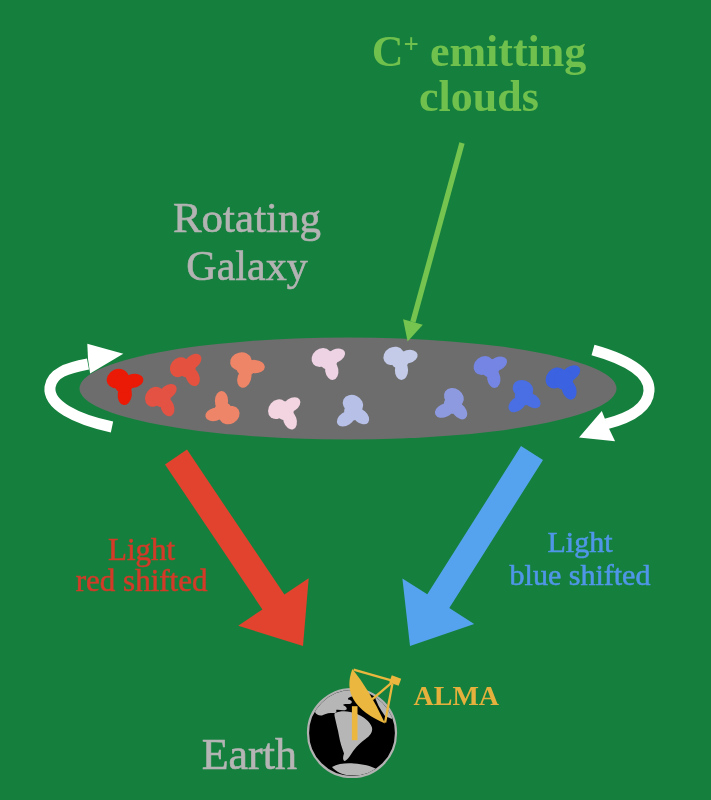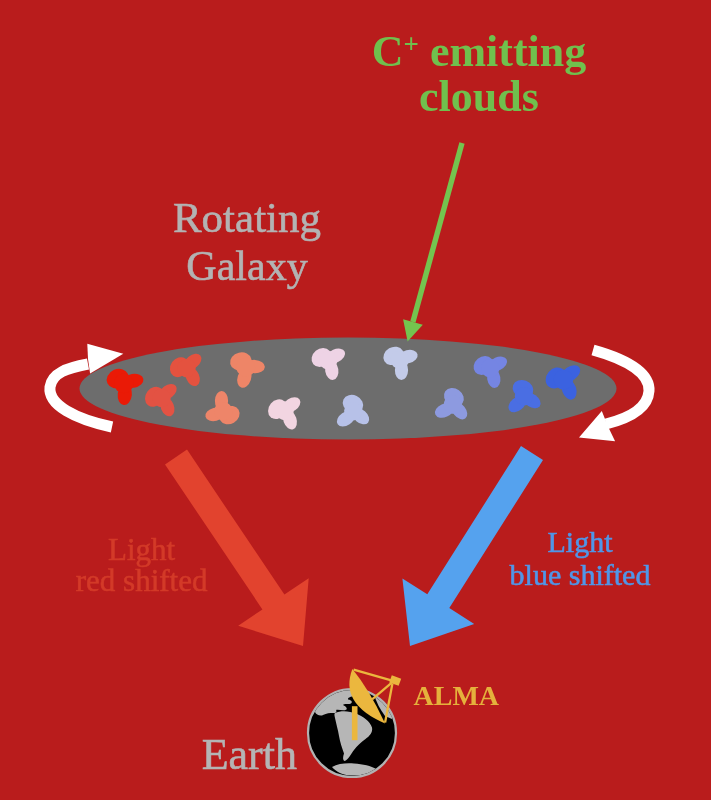--- a/index.html
+++ b/index.html
@@ -1,16 +1,16 @@
 <!DOCTYPE html>
 <html><head>
 <meta charset="utf-8">
 <style>
 html,body{margin:0;padding:0;background:#000;}
-#stage{position:relative;width:711px;height:800px;background:#b91c1c;overflow:hidden;}
+#stage{position:relative;width:711px;height:800px;background:#15803d;overflow:hidden;}
 svg{position:absolute;top:0;left:0;}
 text{font-family:"Liberation Serif",serif;}
 </style>
 </head>
 <body>
 <div id="stage">
 <svg width="711" height="800" viewBox="0 0 711 800">
   <defs>
     <g id="cloud">
       <ellipse cx="-7" cy="-7" rx="9.4" ry="7.8" transform="rotate(-25 -7 -7)"></ellipse>

